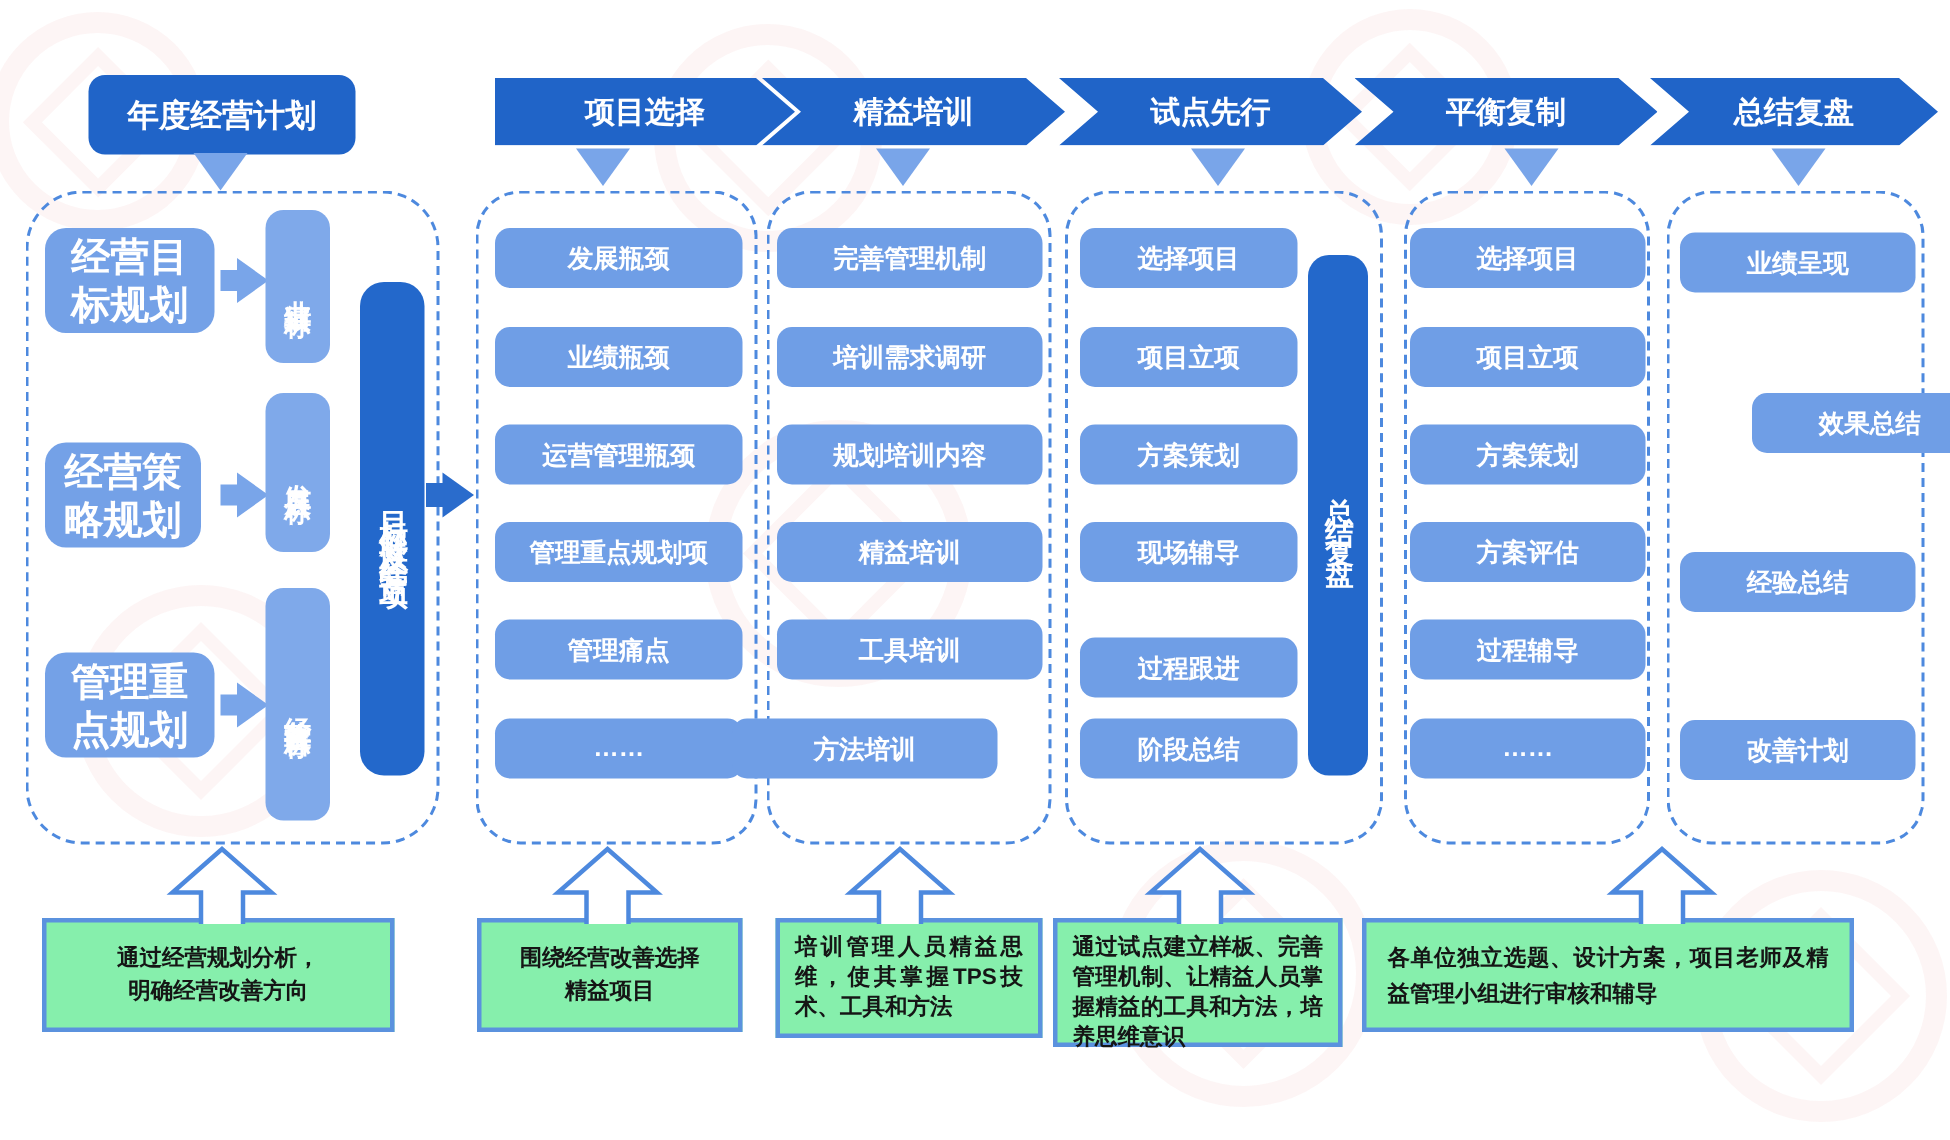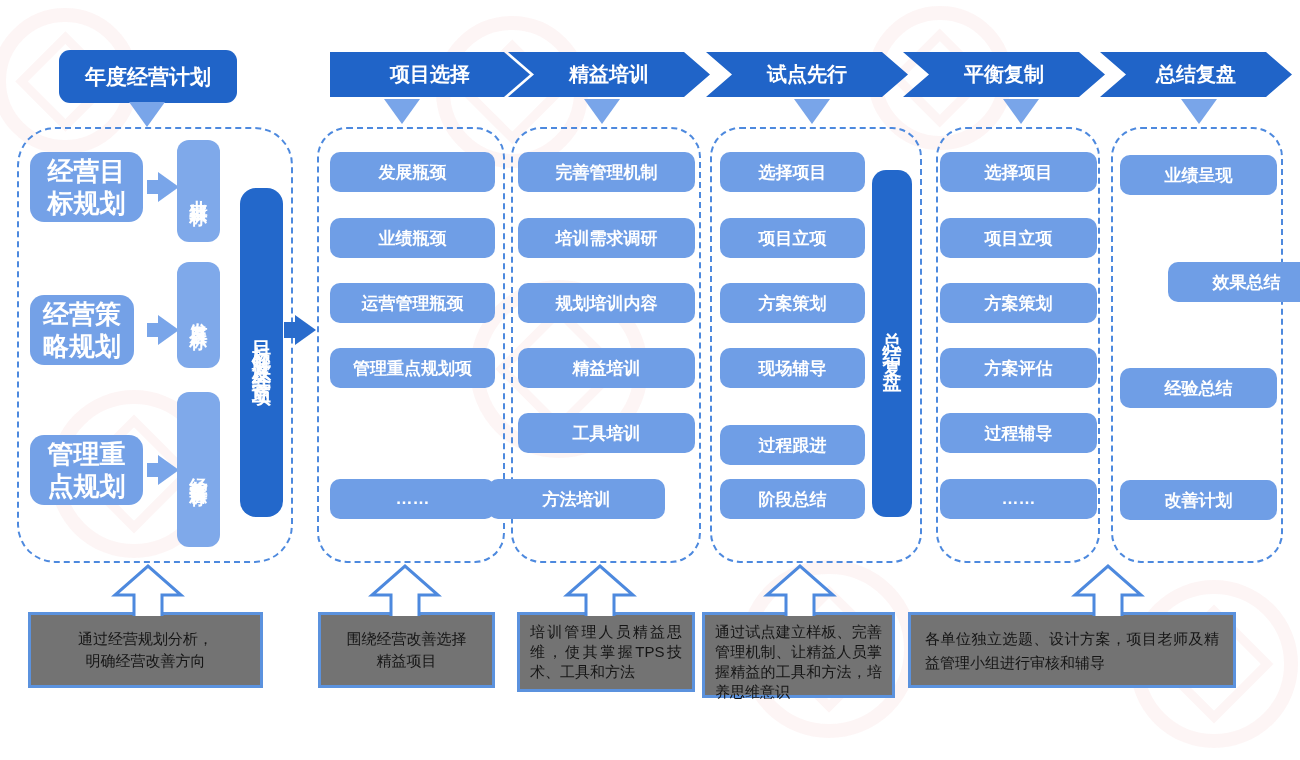--- a/index.html
+++ b/index.html
@@ -39,21 +39,21 @@
 
   
   .barrow{position:absolute;}
   .barrow .stem{position:absolute;left:0;top:8px;width:12px;height:14px;background:#79a5e9;}
   .barrow .head{position:absolute;left:11px;top:0;width:0;height:0;
                 border-top:15px solid transparent;border-bottom:15px solid transparent;
                 border-left:21px solid #79a5e9;}
   .barrow.dark .stem{background:#2a6ccc;top:7px;height:16px;}
   .barrow.dark .head{border-left-color:#2a6ccc;}
 
-  .note{background:#737373;border:3px solid #5b92de;color:#151515;font-weight:400;font-size:15px;}
+  .note{background:#86efac;border:3px solid #5b92de;color:#151515;font-weight:700;font-size:15px;}
   .note.center{display:flex;align-items:center;justify-content:center;text-align:center;
                white-space:pre-line;line-height:1.5;}
   .note.left{padding:7px 10px;line-height:1.34;text-align:justify;}
   .uparrow{position:absolute;z-index:3;}
 </style>
 </head>
 <body>
 
 <div class="canvas">
 
@@ -115,20 +115,21 @@
 
   <div class="abs barrow dark" style="left:284px;top:315px;width:35px;height:30px;z-index:2;">
       <div class="stem"></div>
       <div class="head"></div>
     </div>
 
   <div class="abs box" style="left:330px;top:152px;width:165px;">发展瓶颈</div>
   <div class="abs box" style="left:330px;top:218px;width:165px;">业绩瓶颈</div>
   <div class="abs box" style="left:330px;top:283px;width:165px;">运营管理瓶颈</div>
   <div class="abs box" style="left:330px;top:348px;width:165px;">管理重点规划项</div>
+  <div class="abs box" style="left:330px;top:413px;width:165px;">管理痛点</div>
   <div class="abs box" style="left:330px;top:479px;width:165px;">……</div>
 
   <div class="abs box" style="left:518px;top:152px;width:177px;">完善管理机制</div>
   <div class="abs box" style="left:518px;top:218px;width:177px;">培训需求调研</div>
   <div class="abs box" style="left:518px;top:283px;width:177px;">规划培训内容</div>
   <div class="abs box" style="left:518px;top:348px;width:177px;">精益培训</div>
   <div class="abs box" style="left:518px;top:413px;width:177px;">工具培训</div>
   <div class="abs box" style="left:488px;top:479px;width:177px;">方法培训</div>
 
   <div class="abs box" style="left:720px;top:152px;width:145px;">选择项目</div>

